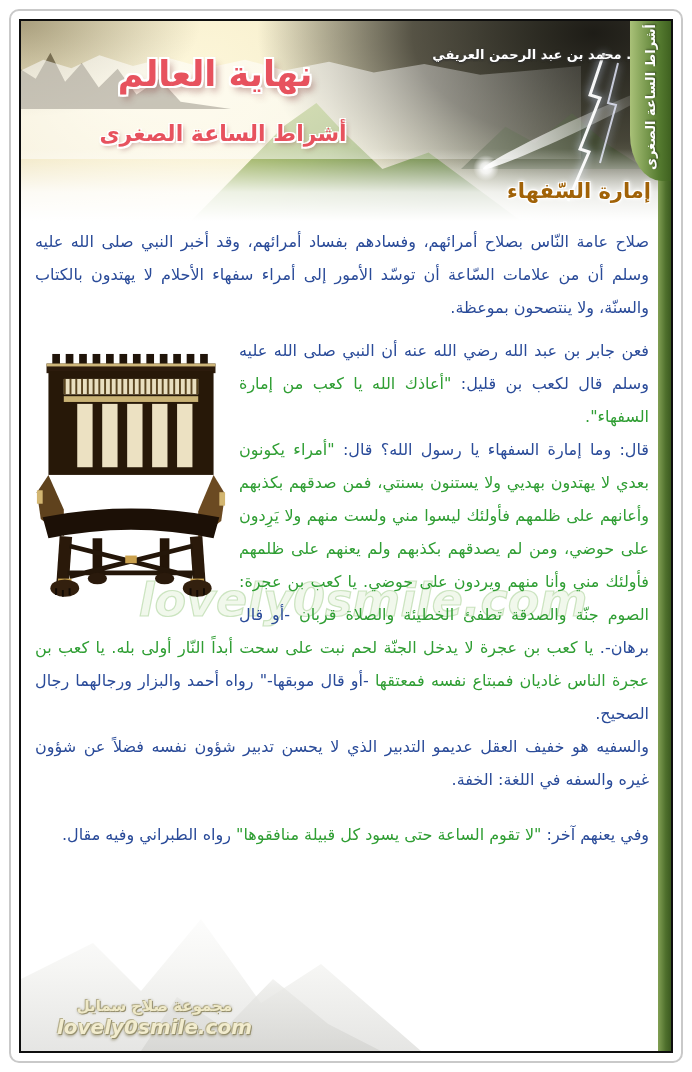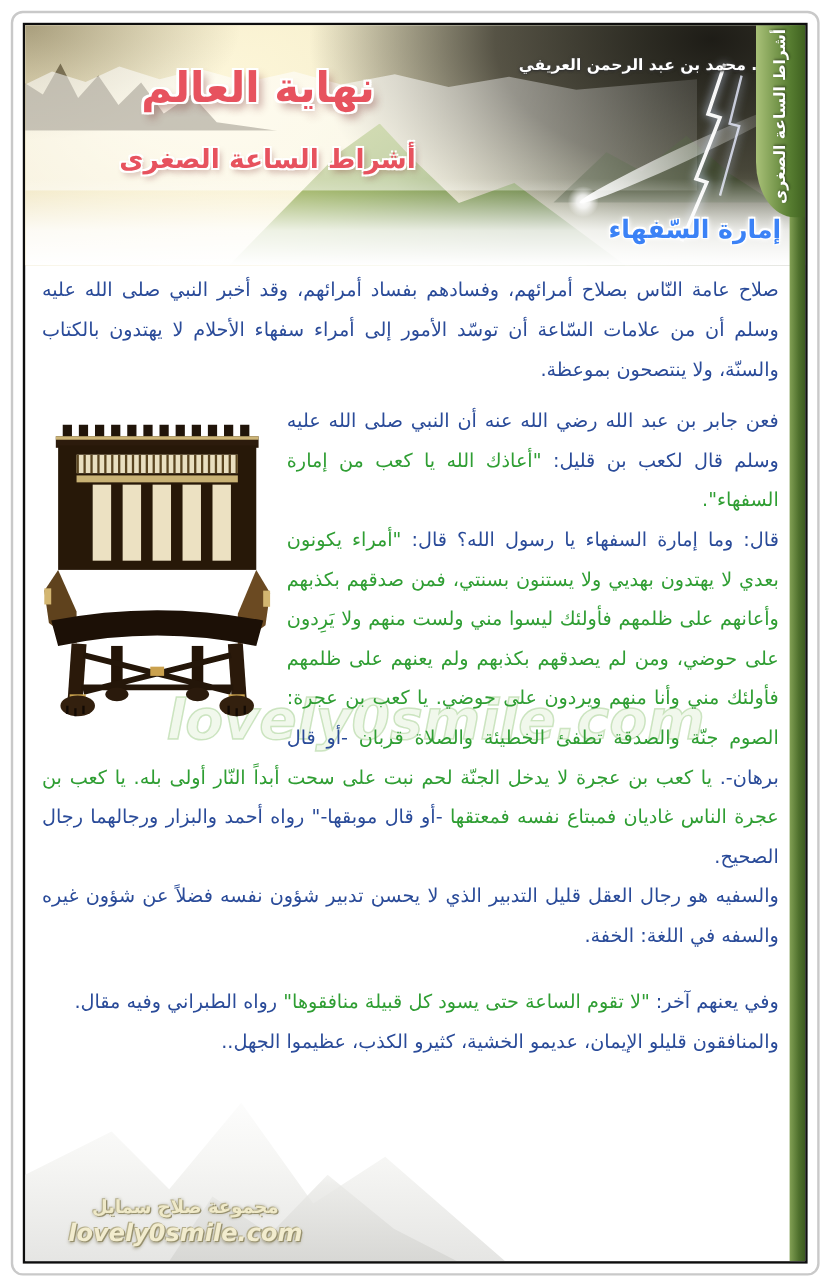--- a/index.html
+++ b/index.html
@@ -55,21 +55,21 @@
     background:linear-gradient(to right,#a9c178,#567c30 70%,#3f6120);
     border-bottom-left-radius:32px 46px;}
   .side-tab-label{position:absolute;top:0;left:0;width:152px;height:41px;
     transform:rotate(-90deg) translateX(-152px);transform-origin:top left;
     direction:rtl;display:flex;align-items:center;justify-content:center;
     color:#fff;font-size:13px;font-weight:bold;white-space:nowrap;
     text-shadow:1px 1px 2px rgba(0,0,0,.45);}
 
   
   .section-heading{position:absolute;top:158px;right:20px;z-index:5;direction:rtl;
-    font-size:21px;font-weight:bold;color:#3b82f6;
+    font-size:21px;font-weight:bold;color:#a16207;
     text-shadow:0 0 4px #fff,0 0 6px #fff,1px 1px 0 #fff,-1px -1px 0 #fff,1px -1px 0 #fff,-1px 1px 0 #fff;}
 
   
   .article{position:absolute;top:204px;left:14px;right:22px;bottom:42px;z-index:4;
     direction:rtl;text-align:justify;font-size:16px;font-weight:normal;line-height:33px;
     color:#2a4b99;}
   .article p{margin:0;}
   .article p.intro{margin-bottom:10px;}
   .article p.gap{margin-top:22px;}
   .seg-blue{color:#2a4b99;}
@@ -175,23 +175,22 @@
           <ellipse cx="169" cy="250" rx="15" ry="9" fill="#33200e"></ellipse>
           <ellipse cx="65" cy="240" rx="10" ry="6" fill="#2a1a0c"></ellipse>
           <ellipse cx="135" cy="240" rx="10" ry="6" fill="#2a1a0c"></ellipse>
           <path d="M22,250 v7 M29,252 v7 M36,250 v7" stroke="#120a04" stroke-width="2"></path>
           <path d="M162,250 v7 M169,252 v7 M176,250 v7" stroke="#120a04" stroke-width="2"></path>
         </svg>
       </div>
 
     <p><span class="seg-blue">فعن جابر بن عبد الله رضي الله عنه أن النبي صلى الله عليه وسلم قال لكعب بن قليل: </span><span class="seg-green">"أعاذك الله يا كعب من إمارة السفهاء".</span></p>
         <p><span class="seg-blue">قال: وما إمارة السفهاء يا رسول الله؟ قال: </span><span class="seg-green">"أمراء يكونون بعدي لا يهتدون بهديي ولا يستنون بسنتي، فمن صدقهم بكذبهم وأعانهم على ظلمهم فأولئك ليسوا مني ولست منهم ولا يَرِدون على حوضي، ومن لم يصدقهم بكذبهم ولم يعنهم على ظلمهم فأولئك مني وأنا منهم ويردون على حوضي. يا كعب بن عجرة: الصوم جنّة والصدقة تطفئ الخطيئة والصلاة قربان </span><span class="seg-blue">-أو قال برهان-.</span><span class="seg-green"> يا كعب بن عجرة لا يدخل الجنّة لحم نبت على سحت أبداً النّار أولى بله. يا كعب بن عجرة الناس غاديان فمبتاع نفسه فمعتقها </span><span class="seg-blue">-أو قال موبقها-" رواه أحمد والبزار ورجالهما رجال الصحيح.</span></p>
-        <p><span class="seg-blue">والسفيه هو رجال العقل قليل التدبير الذي لا يحسن تدبير شؤون نفسه فضلاً عن شؤون غيره والسفه في اللغة: الخفة.</span></p>
+        <p><span class="seg-blue">والسفيه هو خفيف العقل عديمو التدبير الذي لا يحسن تدبير شؤون نفسه فضلاً عن شؤون غيره والسفه في اللغة: الخفة.</span></p>
         <p class="gap"><span class="seg-blue">وفي يعنهم آخر: </span><span class="seg-green">"لا تقوم الساعة حتى يسود كل قبيلة منافقوها"</span><span class="seg-blue"> رواه الطبراني وفيه مقال.</span></p>
-        <p><span class="seg-blue">والمنافقون قليلو الإيمان، عديمو الخشية، كثيرو الكذب، عظيموا الجهل..</span></p>
         <p></p>
       </div>
   </div>
 
   <div class="footer">
     <div class="group">مجموعة صلاح سمايل</div>
     <div class="site">lovely0smile.com</div>
   </div>
 
 </div>

